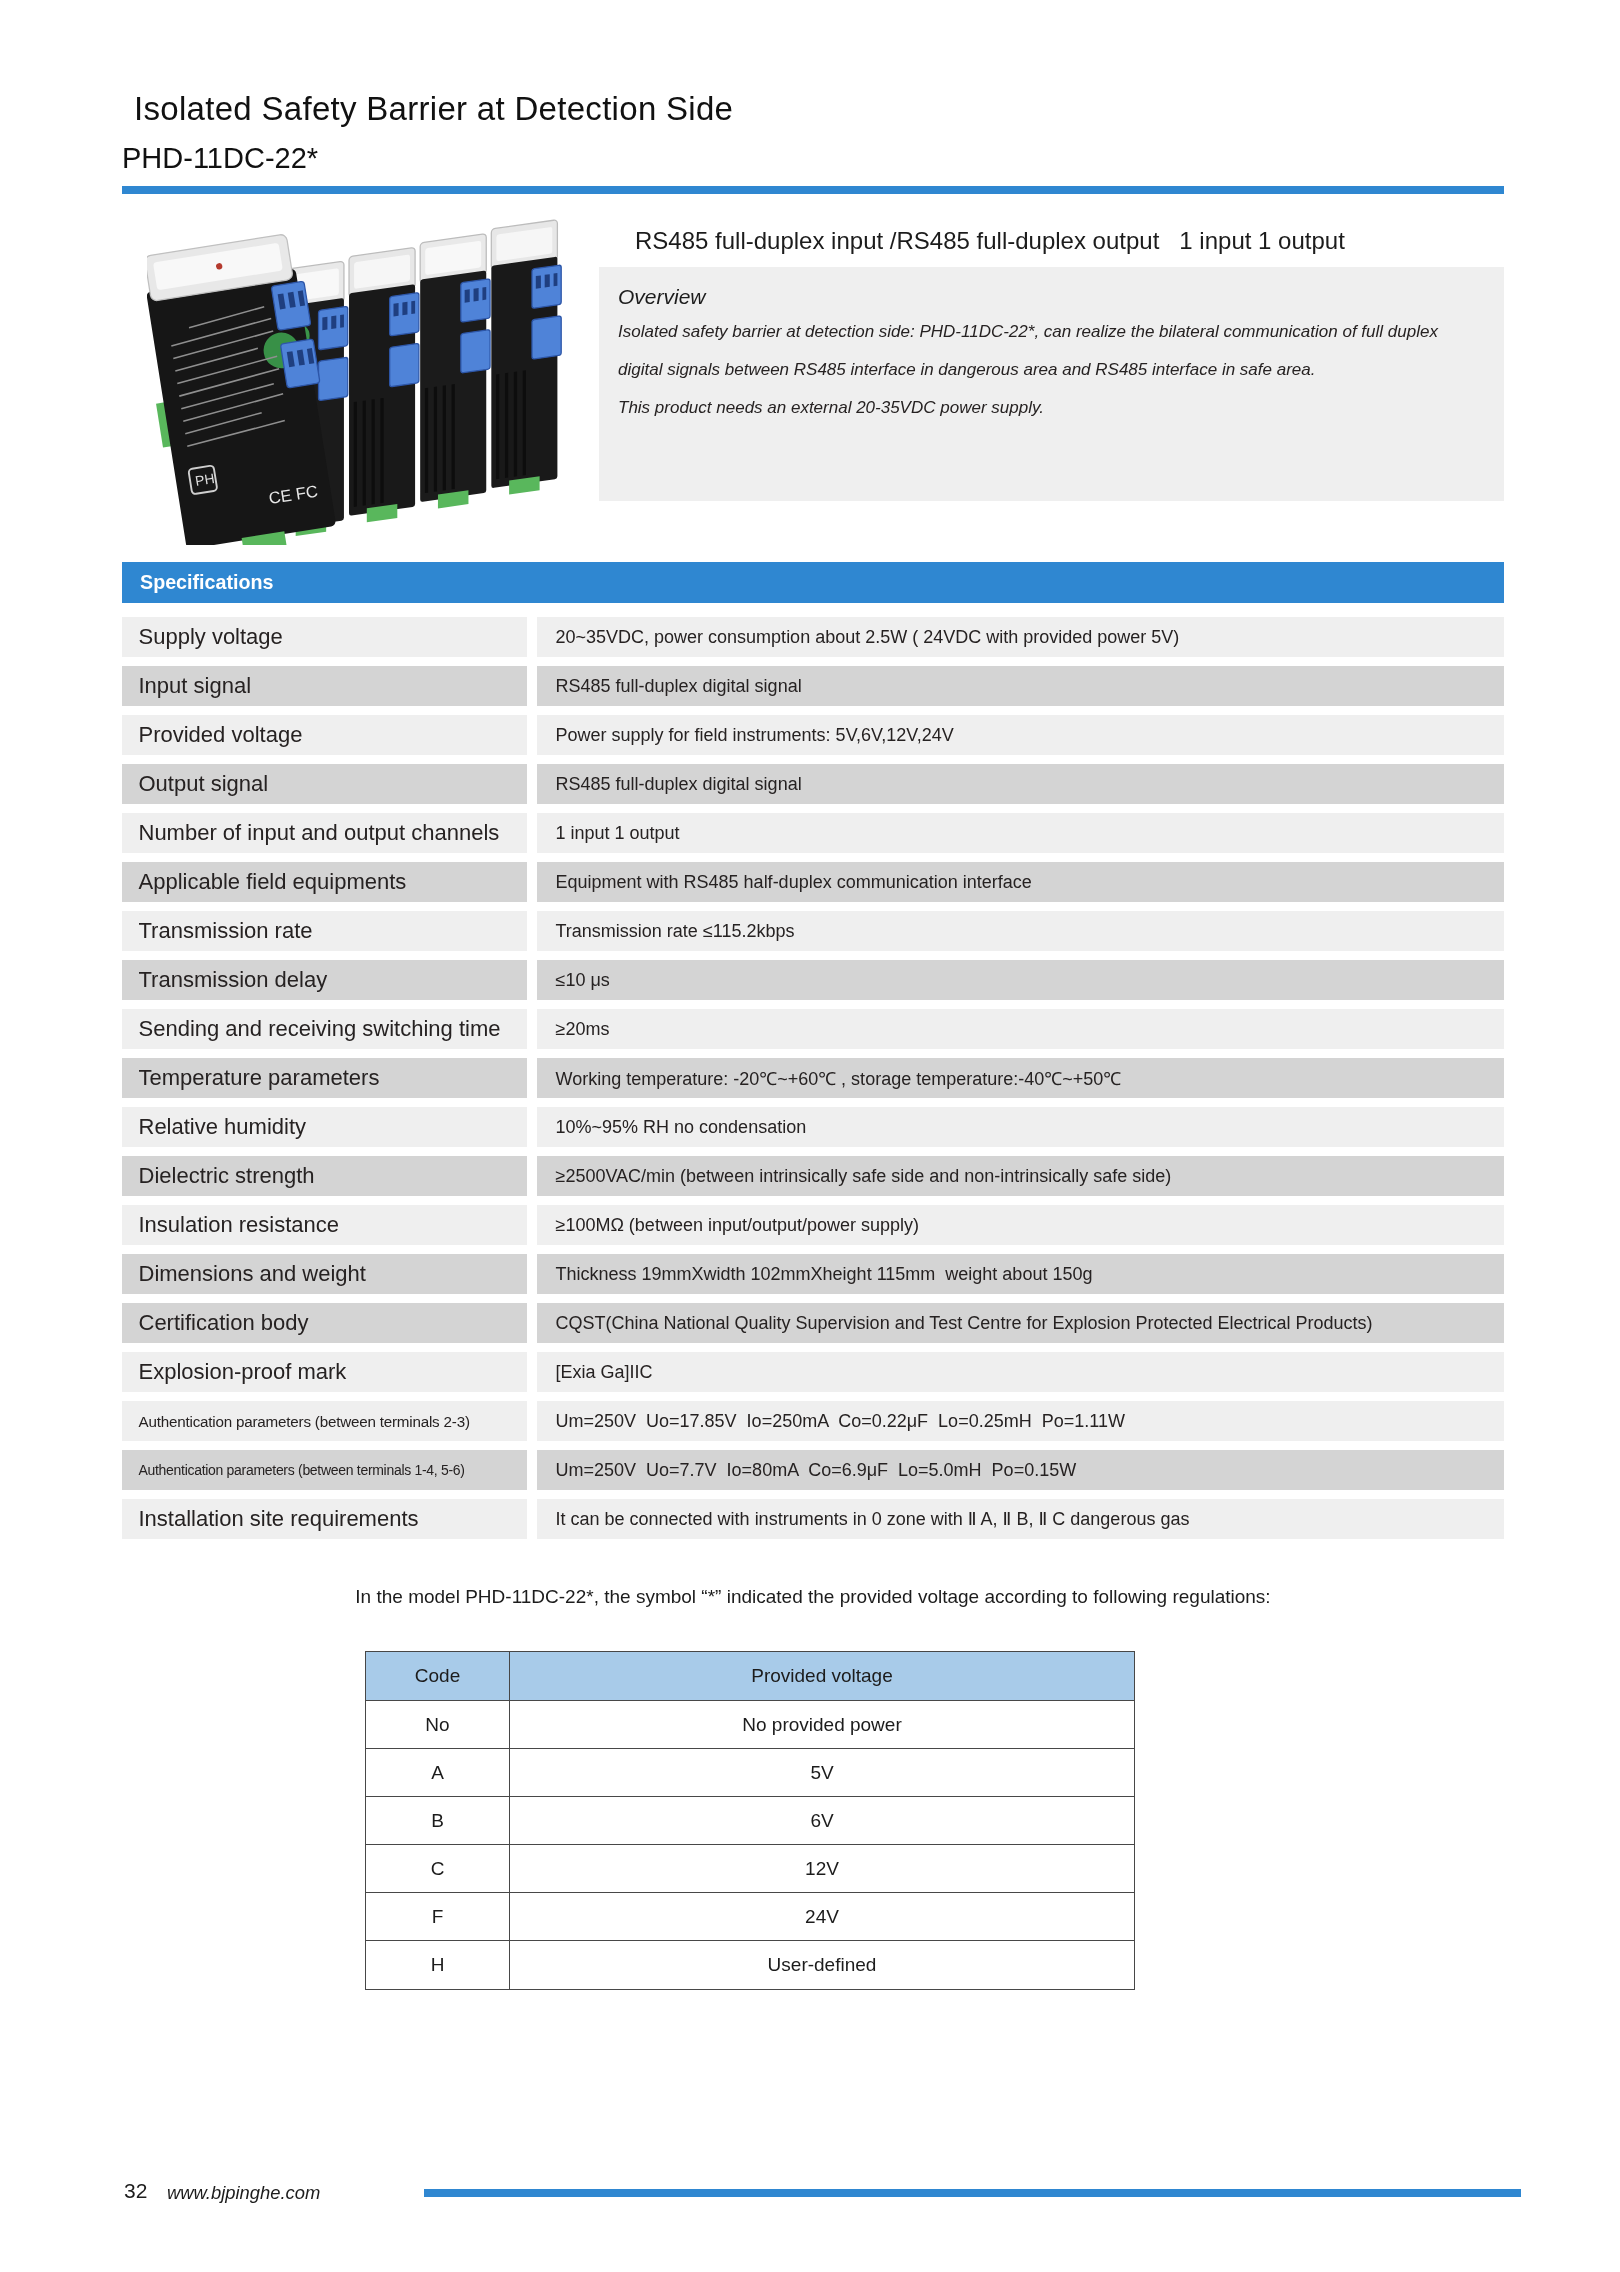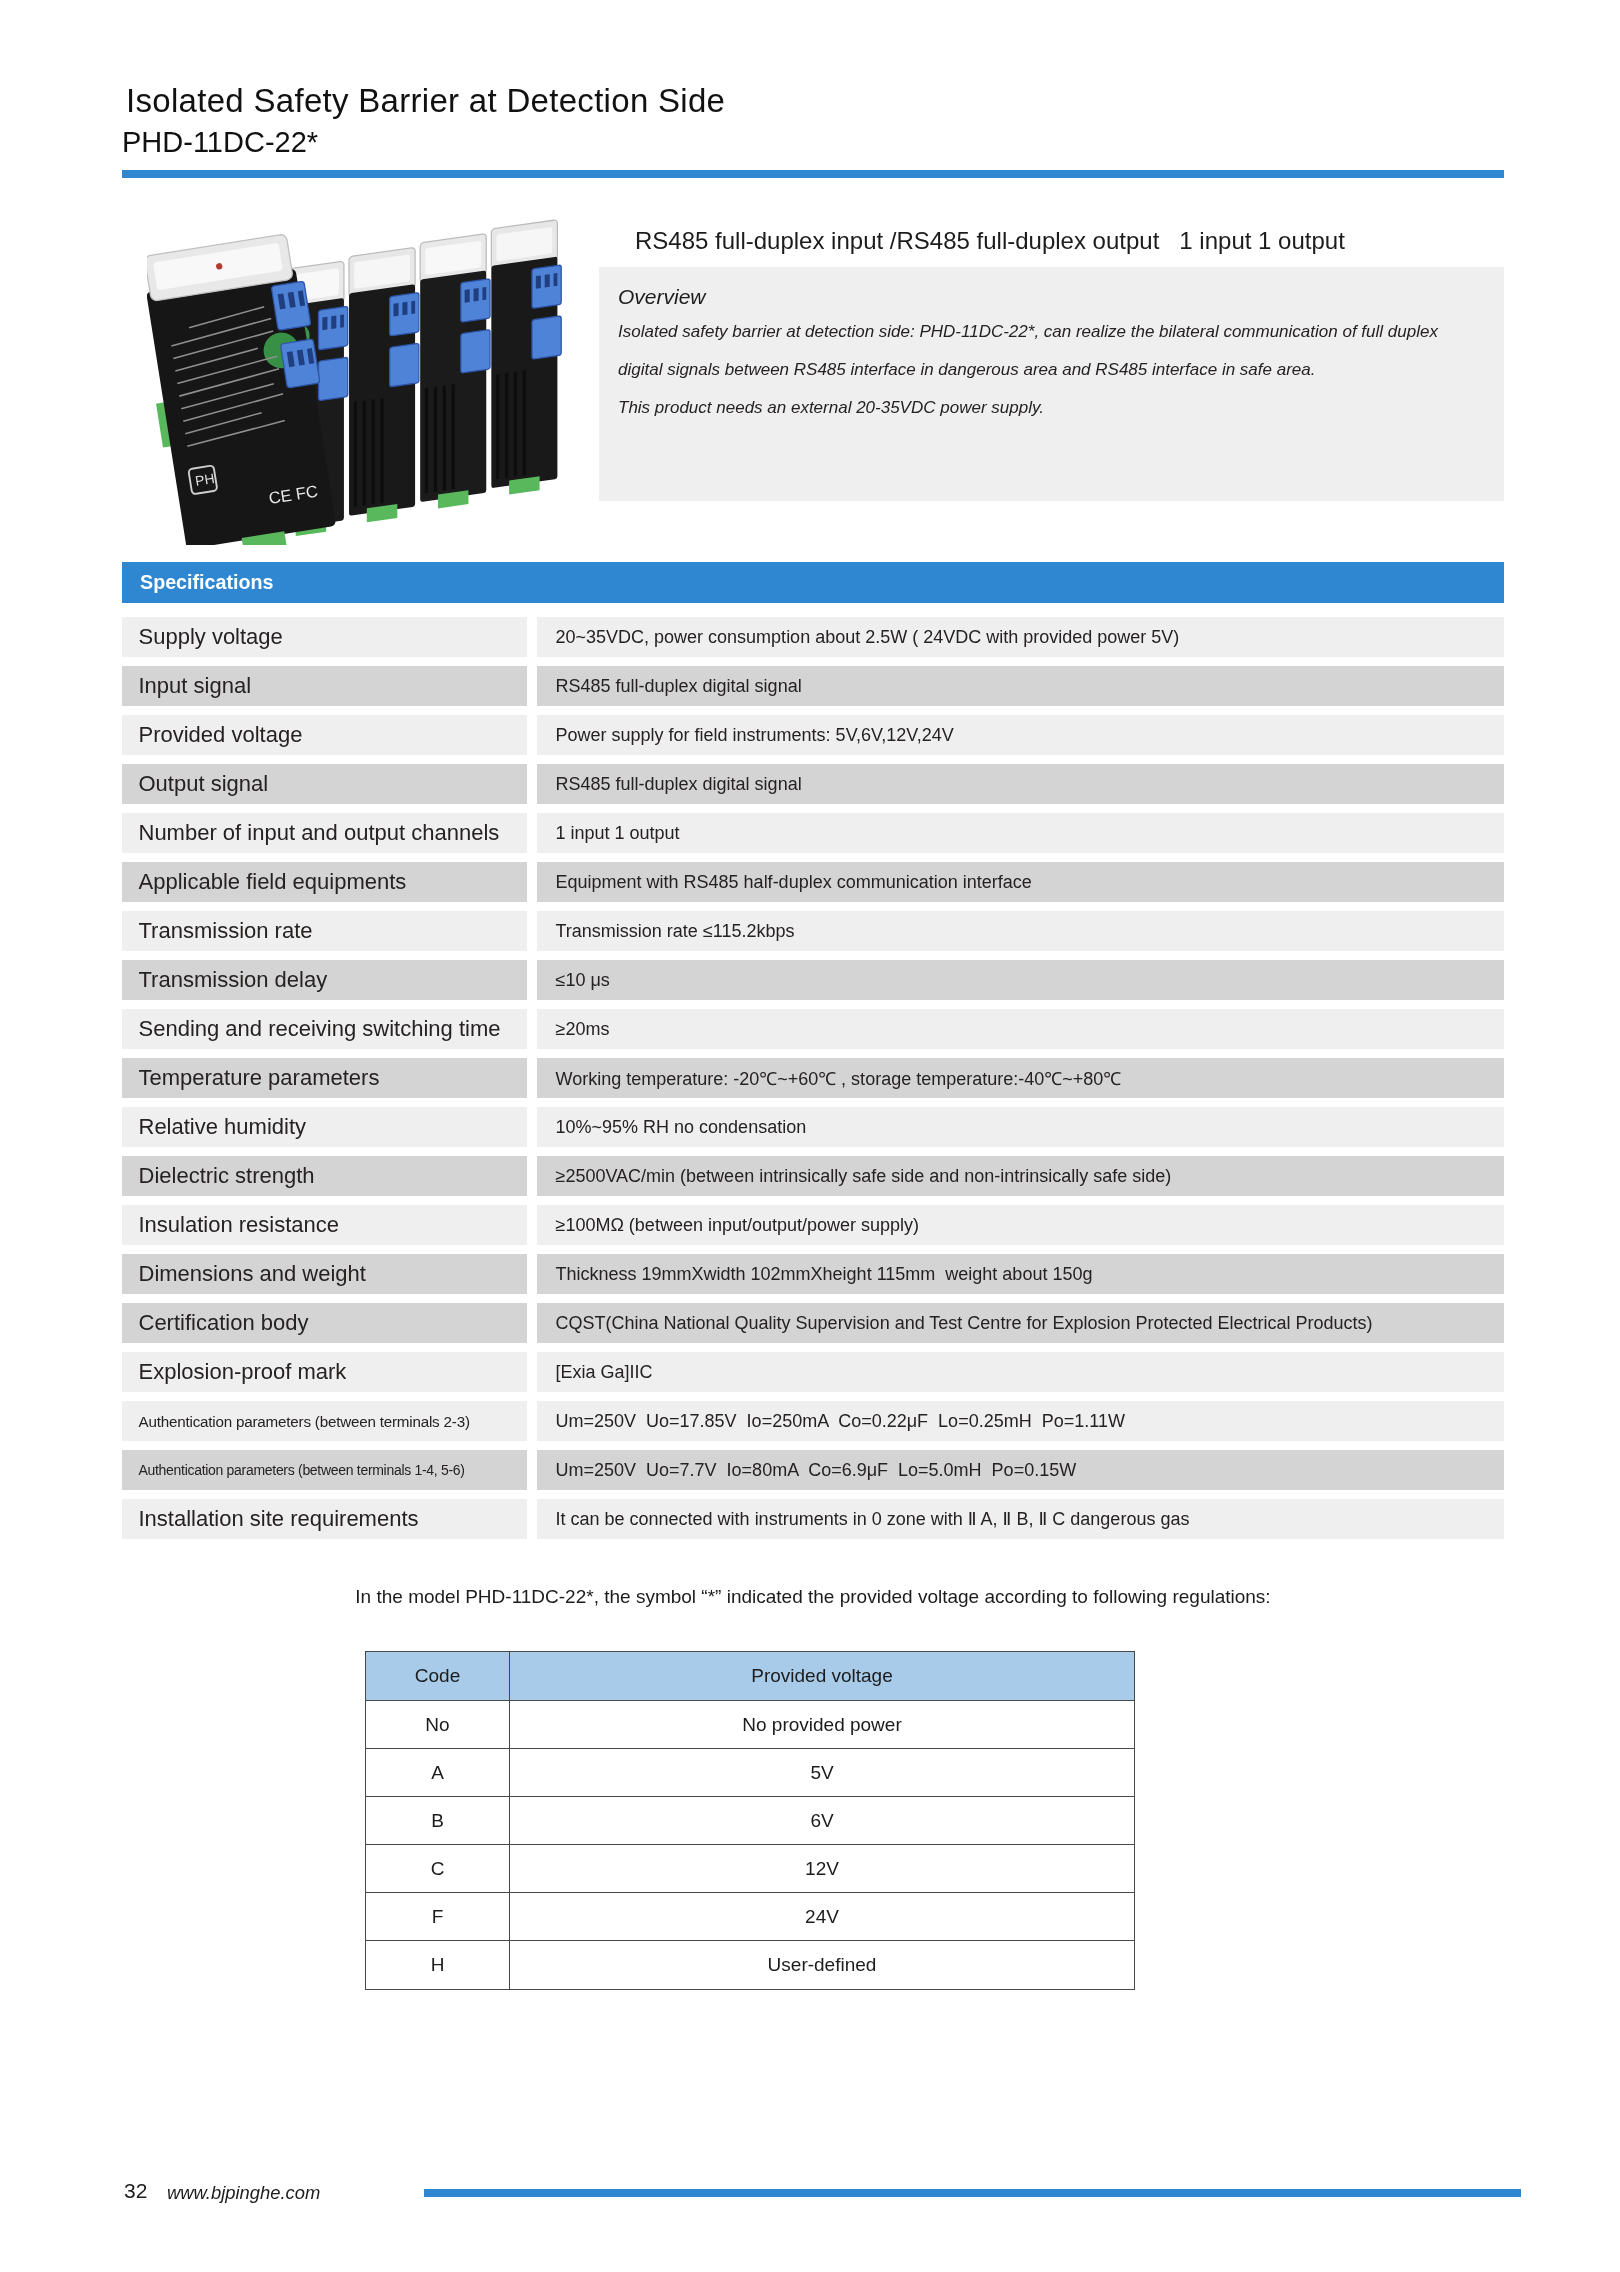--- a/index.html
+++ b/index.html
@@ -10,21 +10,21 @@
     height: 2273px;
     background: #ffffff;
     font-family: "Liberation Sans", sans-serif;
     color: #262222;
     overflow: hidden;
   }
 
   
   .doc-header { position: absolute; left: 122px; top: 77px; width: 1382px; }
   .doc-title {
-    margin: 4px; font-size: 33px; font-weight: 400; color: #111111;
+    margin: 12px; font-size: 33px; font-weight: 400; color: #111111;
     letter-spacing: 0.3px; line-height: 39px;
   }
   .doc-model {
     margin: 0; font-size: 29px; font-weight: 400; color: #111111; line-height: 36px;
   }
   .title-rule { margin-top: 10.2px; height: 8.3px; width: 1382px; }
 
   
   .product-photo { position: absolute; left: 147px; top: 189px; width: 432px; height: 356px; }
 
@@ -260,21 +260,21 @@
       <div class="spec-row dark">
           <div class="spec-label">Transmission delay</div>
           <div class="spec-value">≤10 μs</div>
         </div>
       <div class="spec-row light">
           <div class="spec-label">Sending and receiving switching time</div>
           <div class="spec-value">≥20ms</div>
         </div>
       <div class="spec-row dark">
           <div class="spec-label">Temperature parameters</div>
-          <div class="spec-value">Working temperature: -20℃~+60℃ , storage temperature:-40℃~+80℃</div>
+          <div class="spec-value">Working temperature: -20℃~+60℃ , storage temperature:-40℃~+50℃</div>
         </div>
       <div class="spec-row light">
           <div class="spec-label">Relative humidity</div>
           <div class="spec-value">10%~95% RH no condensation</div>
         </div>
       <div class="spec-row dark">
           <div class="spec-label">Dielectric strength</div>
           <div class="spec-value">≥2500VAC/min (between intrinsically safe side and non-intrinsically safe side)</div>
         </div>
       <div class="spec-row light">

